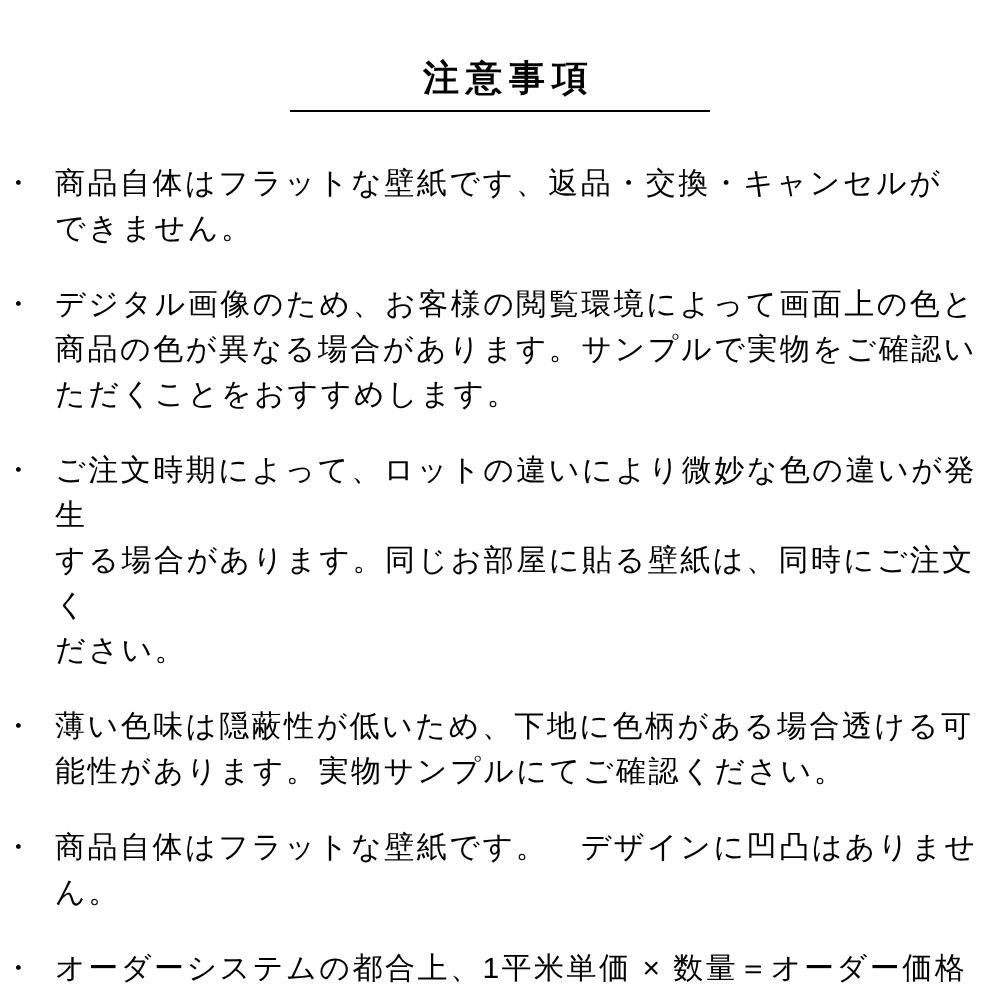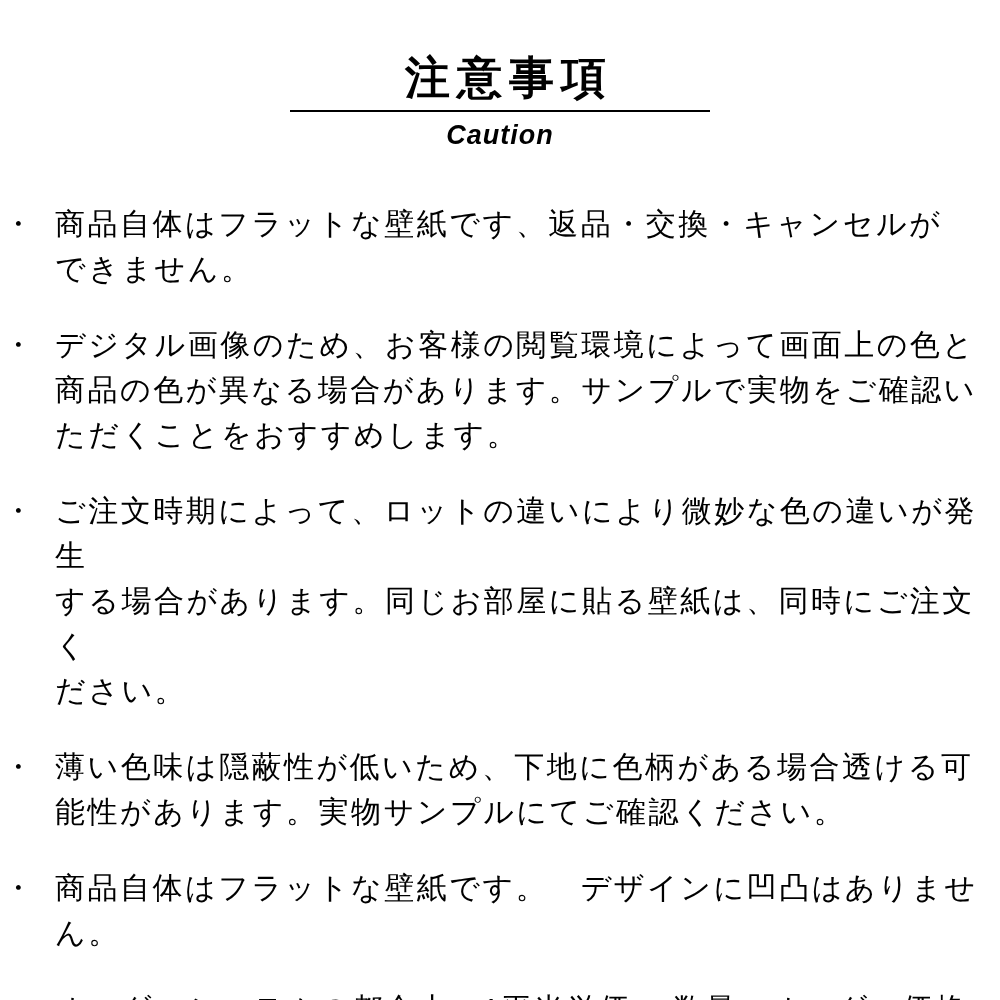--- a/index.html
+++ b/index.html
@@ -17,21 +17,21 @@
   .page {
     width: 1000px;
     height: 1000px;
     box-sizing: border-box;
   }
   .header {
     padding-top: 56px;
     text-align: center;
   }
   .title {
-    font-size: 45px;
+    font-size: 36px;
     line-height: 44px;
     font-weight: 700;
     letter-spacing: 7px;
     padding-left: 18px; 
   }
   .divider {
     width: 420px;
     height: 2px;
     background: #000000;
     margin: 10px auto 0 auto;
@@ -70,21 +70,20 @@
   }
 </style>
 </head>
 <body>
 
 <div class="page">
 
   <div class="header">
     <div class="title">注意事項</div>
     <div class="divider"></div>
-    <div class="subtitle">Caution</div>
   </div>
 
   <div class="notes">
 
     <div class="note">
       <span class="note-bullet">・</span>
       <span class="note-text">商品自体はフラットな壁紙です、返品・交換・キャンセルが
 できません。</span>
     </div>
 

